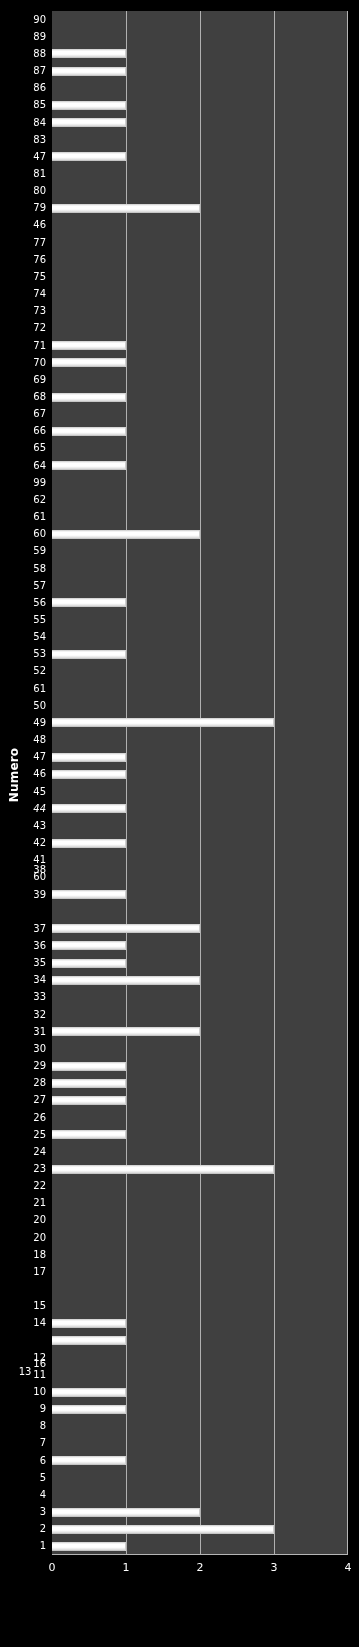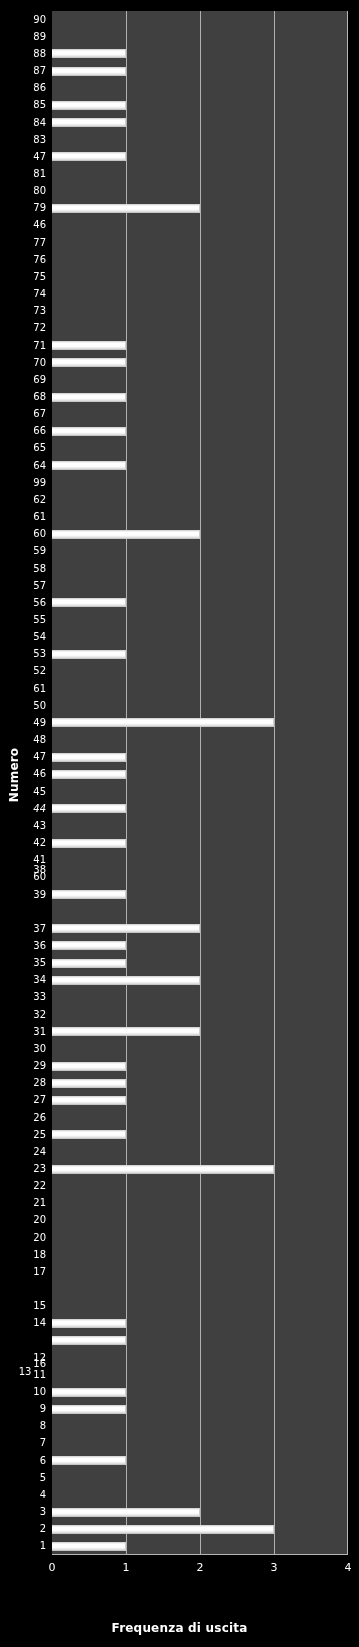--- a/index.html
+++ b/index.html
@@ -152,21 +152,20 @@
       <div class="bar" title="71: 1" style="width: 74px; top: 330px;"></div>
       <div class="bar" title="79: 2" style="width: 148px; top: 193px;"></div>
       <div class="bar" title="82: 1" style="width: 74px; top: 141px;"></div>
       <div class="bar" title="84: 1" style="width: 74px; top: 107px;"></div>
       <div class="bar" title="85: 1" style="width: 74px; top: 90px;"></div>
       <div class="bar" title="87: 1" style="width: 74px; top: 56px;"></div>
       <div class="bar" title="88: 1" style="width: 74px; top: 38px;"></div>
     </div>
 
   <div id="yaxis-title">Numero</div>
-  <div id="xaxis-title">Frequenza di uscita</div>
 
 <div class="ytick" style="top: 1541.42px;">1</div>
     <div class="ytick" style="top: 1524.27px;">2</div>
     <div class="ytick" style="top: 1507.11px;">3</div>
     <div class="ytick" style="top: 1489.96px;">4</div>
     <div class="ytick" style="top: 1472.8px;">5</div>
     <div class="ytick" style="top: 1455.64px;">6</div>
     <div class="ytick" style="top: 1438.49px;">7</div>
     <div class="ytick" style="top: 1421.33px;">8</div>
     <div class="ytick" style="top: 1404.18px;">9</div>

